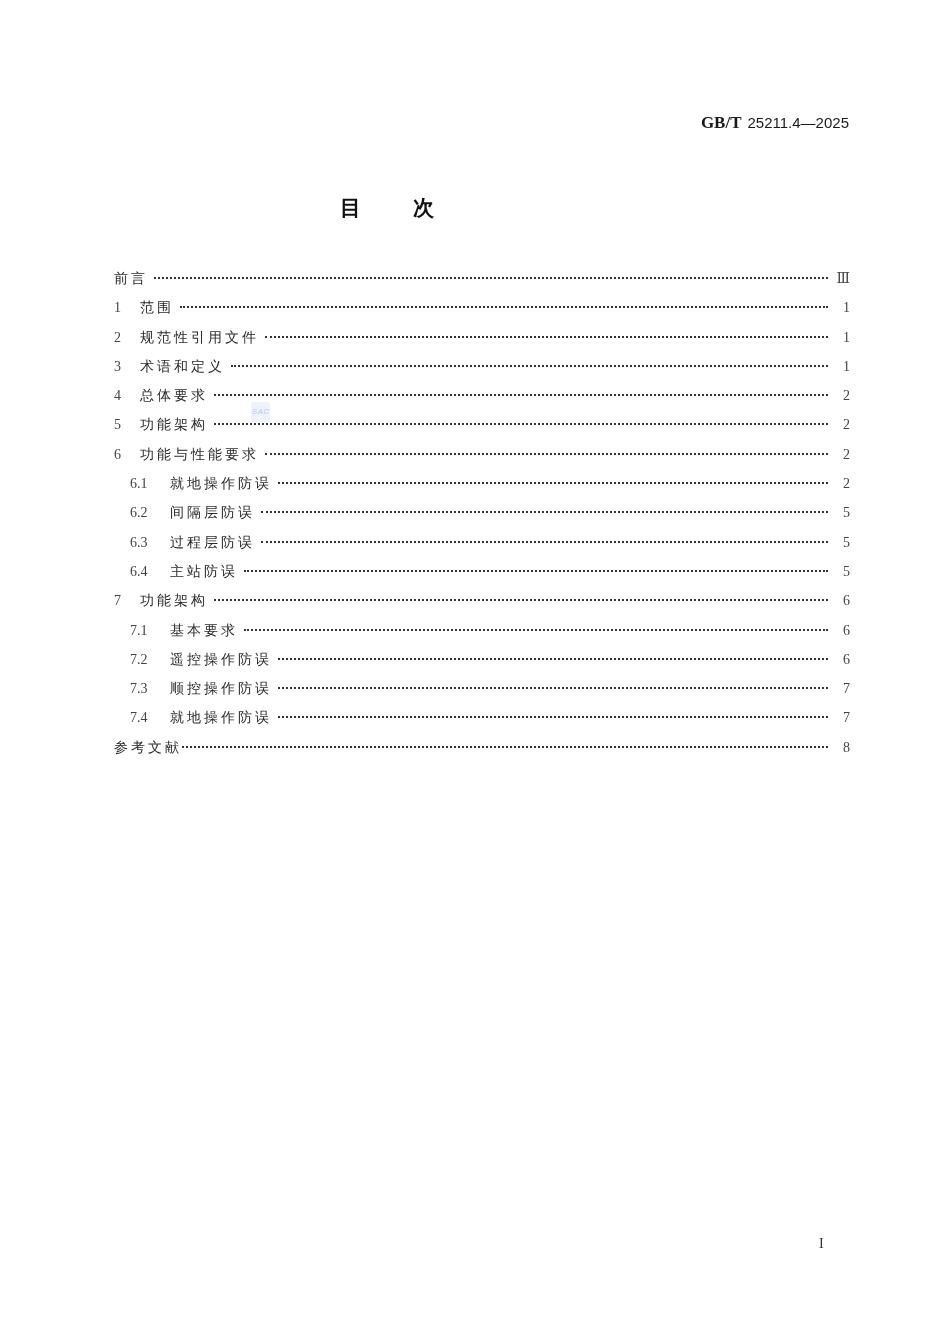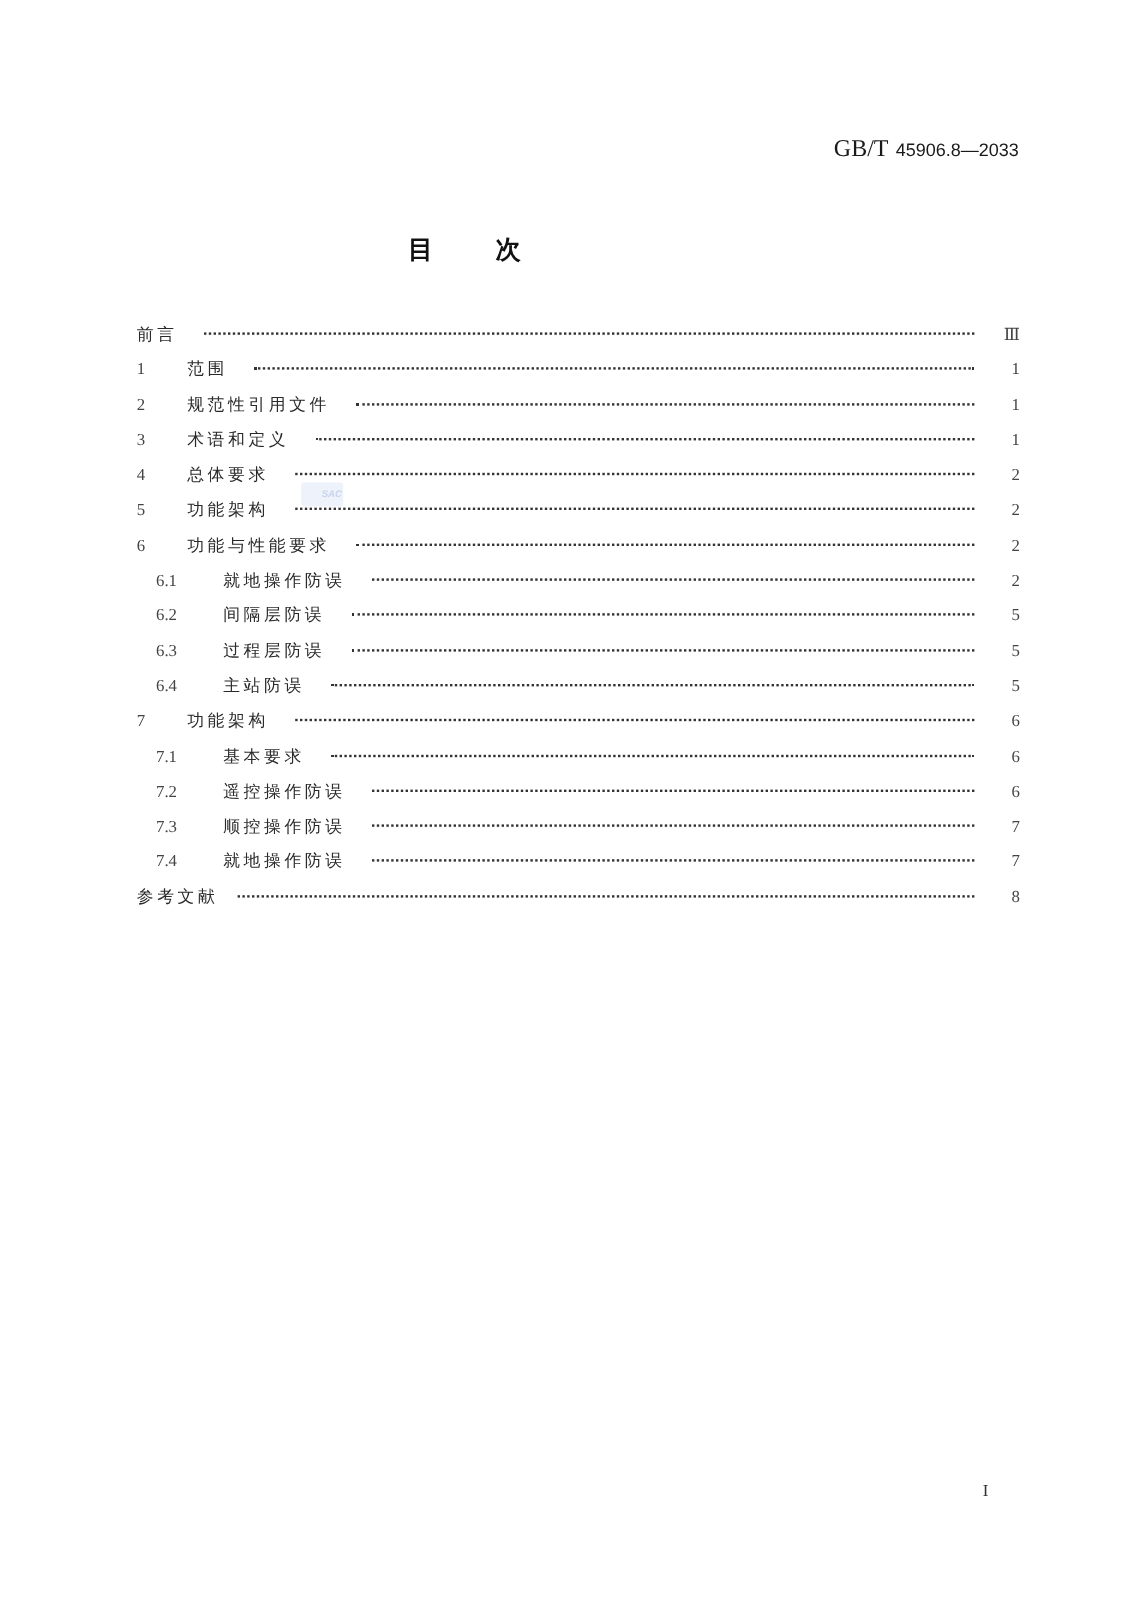--- a/index.html
+++ b/index.html
@@ -19,22 +19,22 @@
       position: absolute;
       right: 101px;
       top: 113px;
       font-size: 15px;
       color: #1a1a1a;
       white-space: nowrap;
       font-family: "Liberation Sans", "DejaVu Sans", sans-serif;
     }
     .std-code .gbt {
       font-family: "Liberation Serif", "DejaVu Serif", serif;
-      font-weight: normal;
-      font-size: 20px;
+      font-weight: bold;
+      font-size: 17px;
       margin-right: 6px;
     }
     .page-title {
       position: absolute;
       left: 0;
       width: 774px;
       top: 194px;
       text-align: center;
       font-family: "DejaVu Sans", "Liberation Sans", sans-serif;
       font-size: 21px;
@@ -53,21 +53,20 @@
       left: 114px;
       top: 270px;
       width: 736px;
     }
     .toc-row {
       display: flex;
       align-items: baseline;
       height: 29.3px;
       font-size: 14px;
       color: #2a2a2a;
-      gap: 16px;
     }
     .toc-row.level2 {
       padding-left: 16px;
     }
     .toc-num {
       display: inline-block;
       font-family: "Liberation Serif", "DejaVu Serif", serif;
       font-size: 14px;
       color: #444;
     }
@@ -104,36 +103,35 @@
       height: 20px;
       background: #eef2fa;
       color: #c8d4ee;
       font-family: "Liberation Sans", sans-serif;
       font-style: italic;
       font-weight: bold;
       font-size: 8px;
       line-height: 20px;
       text-align: center;
       border-radius: 2px;
-      padding-left: 16px;
     }
     .page-number {
       position: absolute;
       left: 819px;
       top: 1236px;
       font-family: "Liberation Serif", "DejaVu Serif", serif;
       font-size: 14px;
       color: #333;
     }
   </style>
 </head>
 <body>
 
 <div class="std-code">
-  <span class="gbt">GB/T</span><span>45906.8—2033</span>
+  <span class="gbt">GB/T</span><span>25211.4—2025</span>
 </div>
 
 <div class="page-title">
   <span>目</span><span class="gap"></span><span>次</span>
 </div>
 
 <div class="toc">
   <div class="toc-row level0">
     <span class="toc-label">前言</span>
     <span class="toc-dots"></span>

